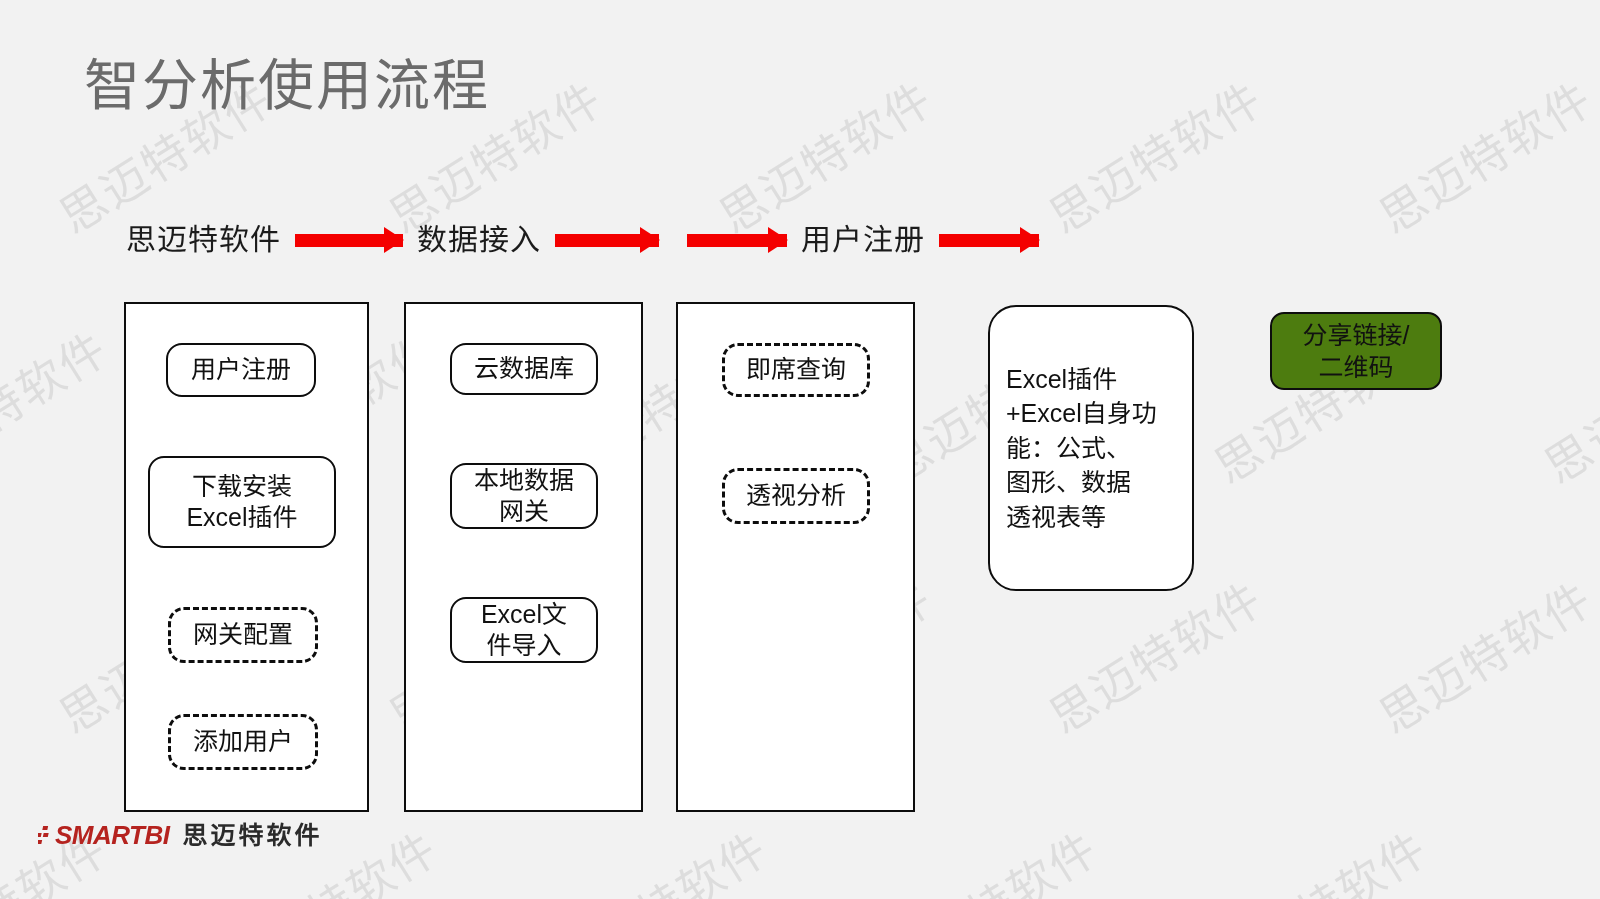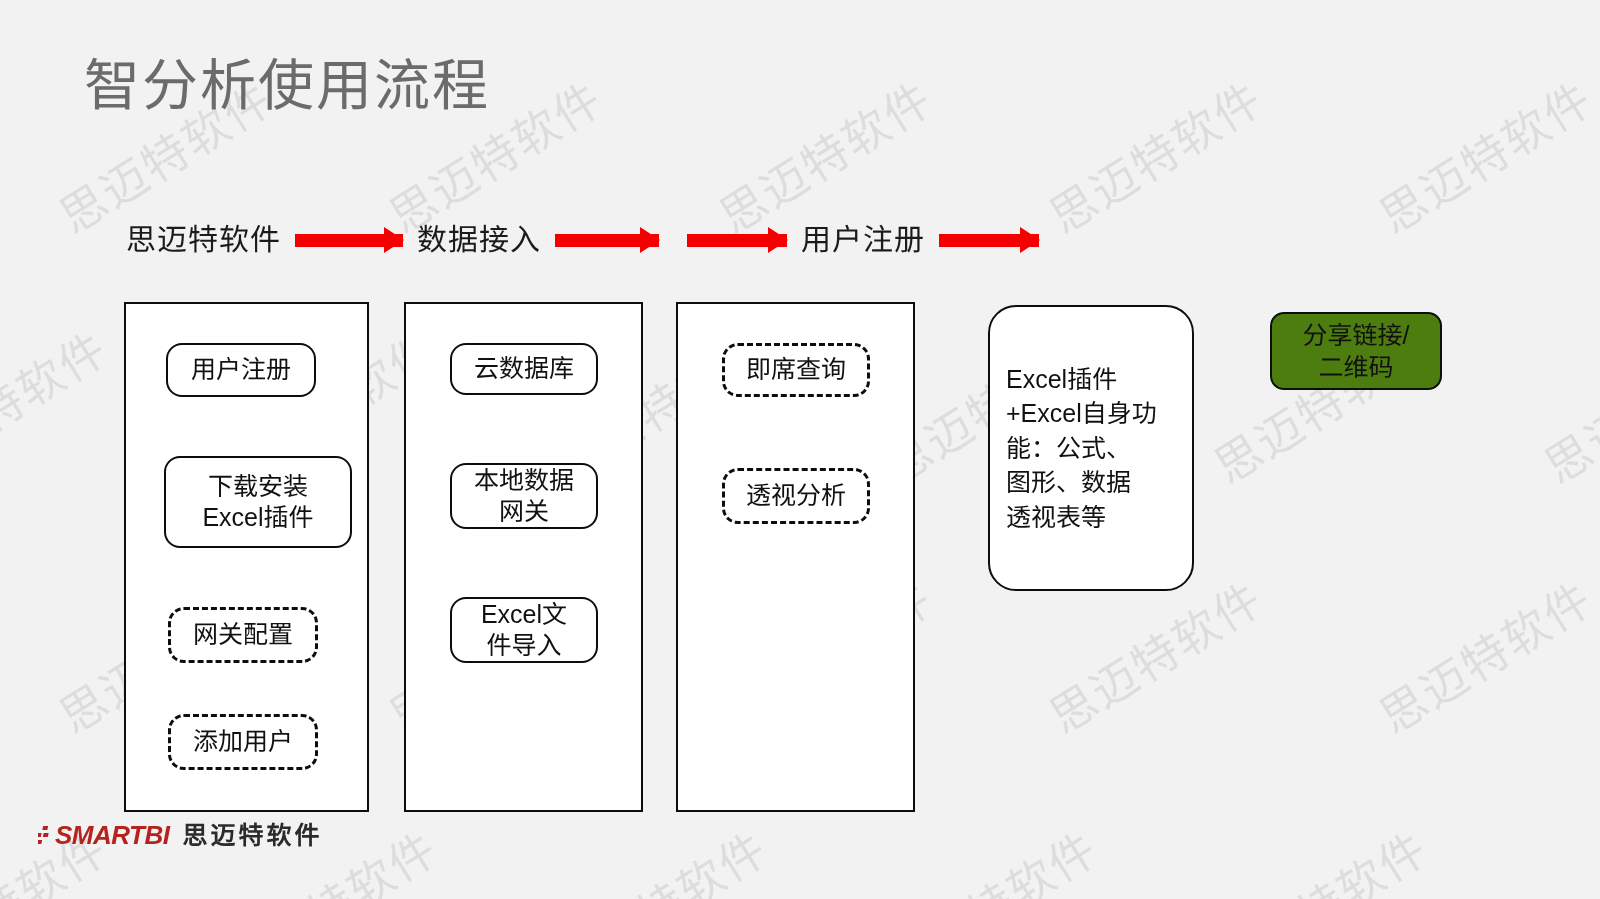--- a/index.html
+++ b/index.html
@@ -132,21 +132,21 @@
     border: 2.5px solid #0d0d0d;
     border-radius: 16px;
   }
   .node.dashed {
     border: 3px dashed #0d0d0d;
     border-radius: 16px;
   }
 
   
   #node-user-register   { left: 166px; top: 343px; width: 150px; height: 54px; }
-  #node-download-excel  { left: 148px; top: 456px; width: 188px; height: 92px; margin-left: 16px; }
+  #node-download-excel  { left: 148px; top: 456px; width: 188px; height: 92px; }
   #node-gateway-config  { left: 168px; top: 607px; width: 150px; height: 56px; }
   #node-add-user        { left: 168px; top: 714px; width: 150px; height: 56px; }
 
   
   #node-cloud-db        { left: 450px; top: 343px; width: 148px; height: 52px; }
   #node-local-gateway   { left: 450px; top: 463px; width: 148px; height: 66px; }
   #node-excel-import    { left: 450px; top: 597px; width: 148px; height: 66px; }
 
   
   #node-adhoc-query     { left: 722px; top: 343px; width: 148px; height: 54px; }

